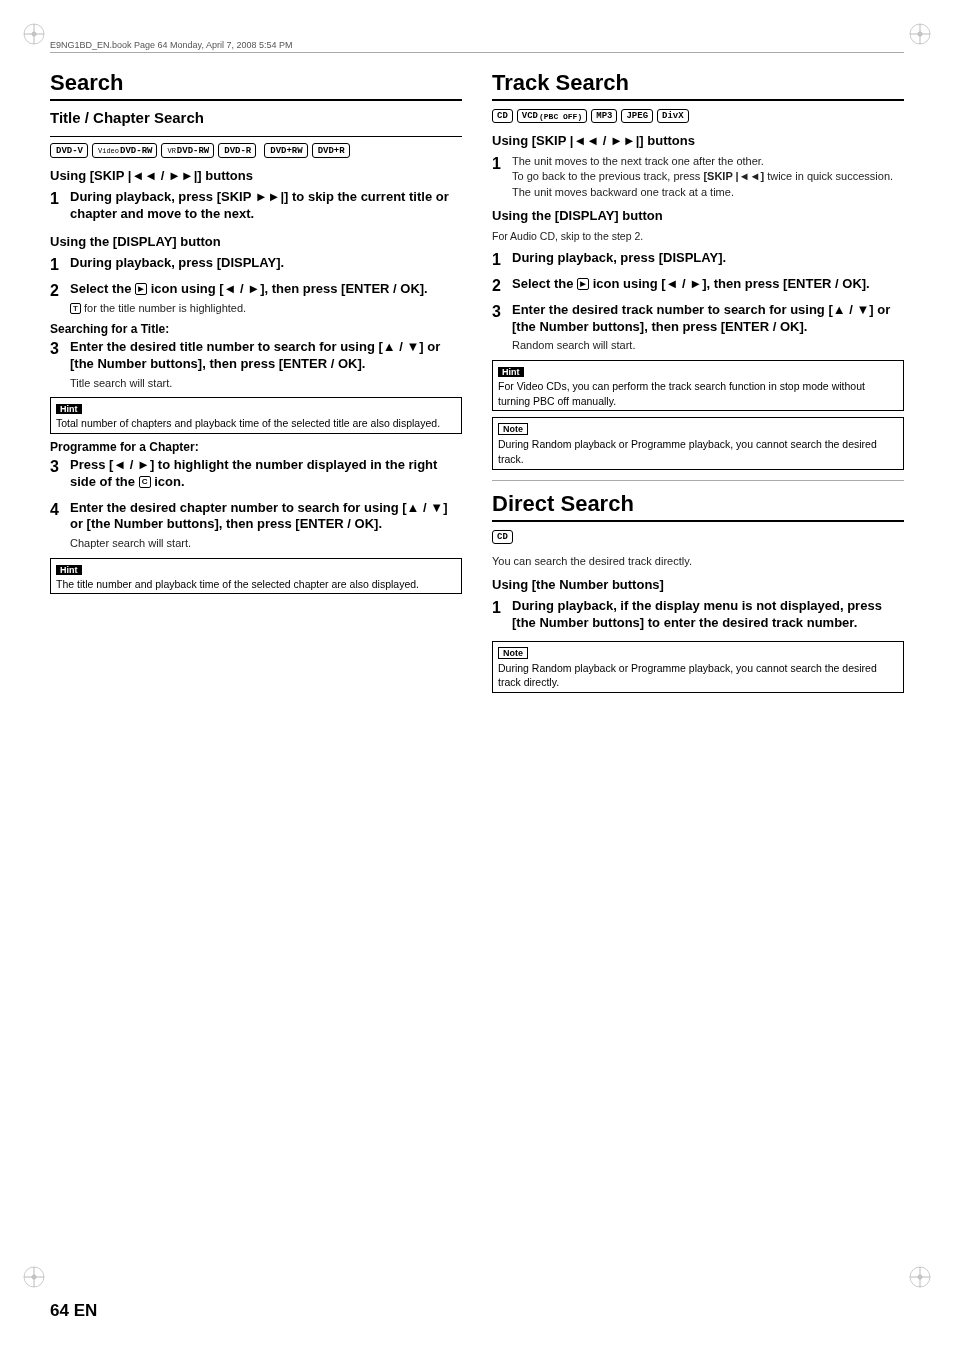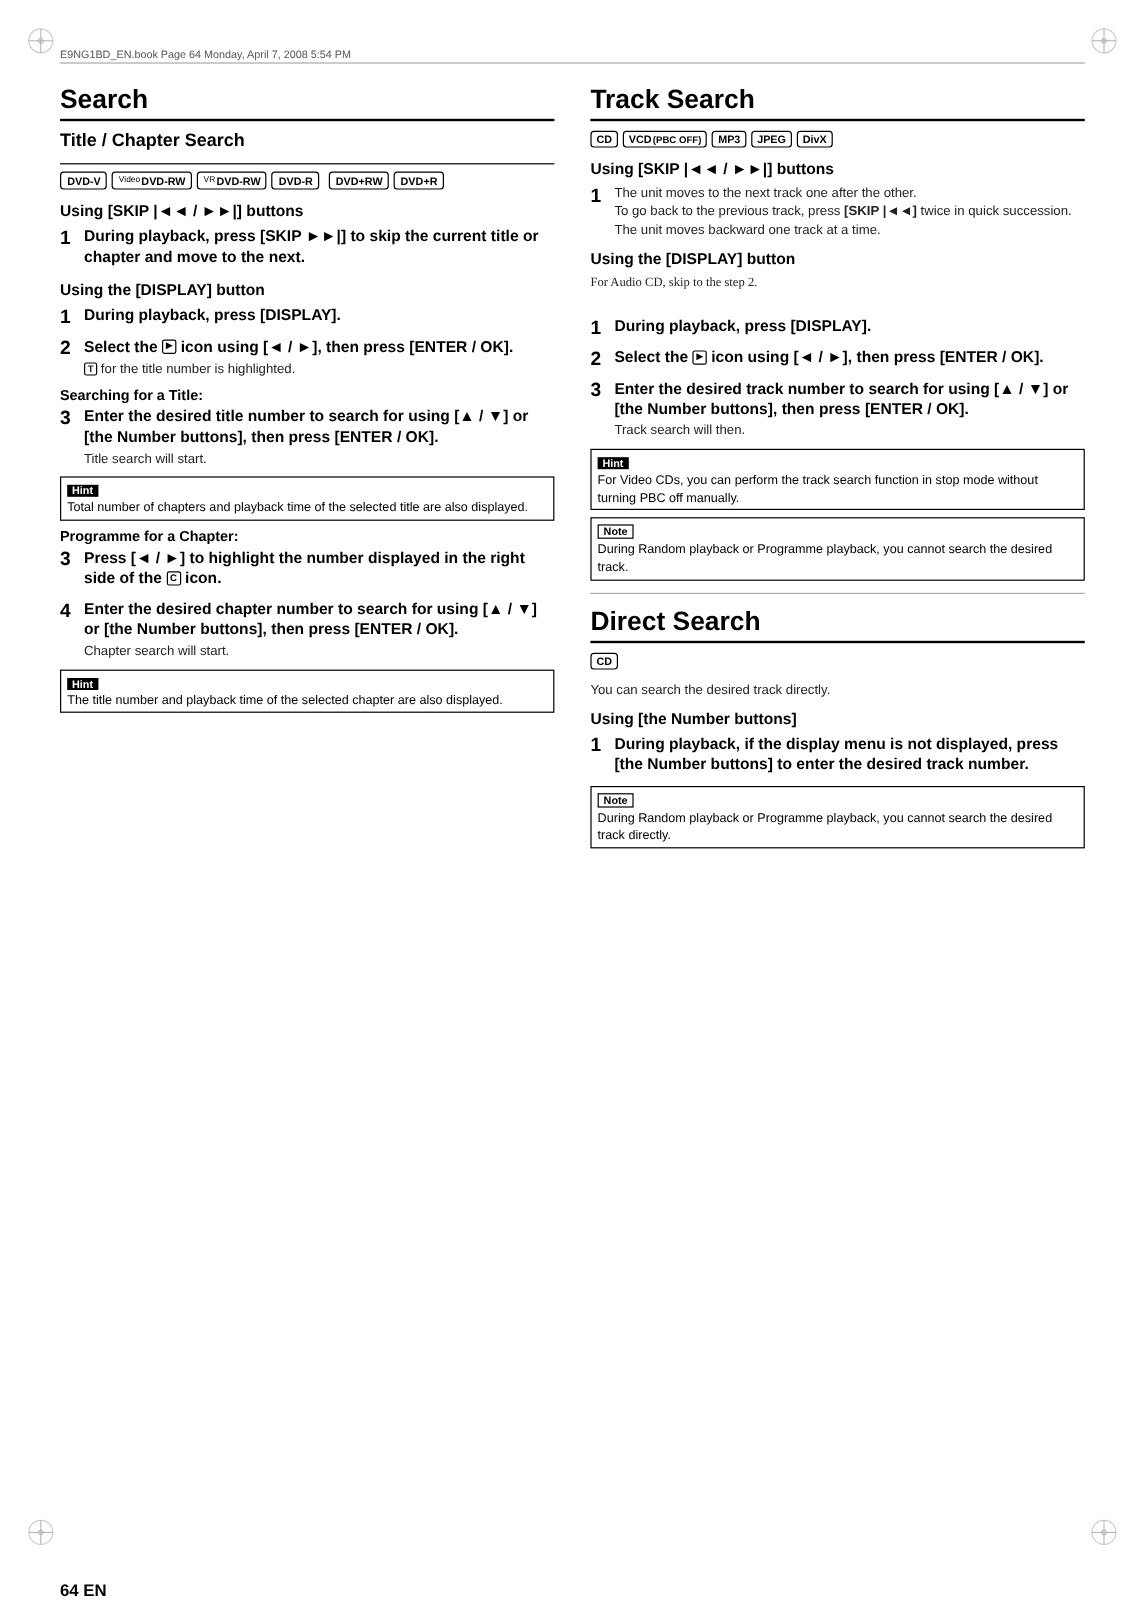--- a/index.html
+++ b/index.html
@@ -87,20 +87,21 @@
     .format-badge {
       border: 1px solid #000;
       border-radius: 3px;
       padding: 1px 4px;
       font-size: 9px;
       font-weight: bold;
       display: inline-flex;
       align-items: center;
       gap: 1px;
       position: relative;
+      font-family: Liberation Mono, monospace;
     }
     .format-badge .slash {
       font-style: italic;
       font-size: 10px;
     }
     .format-badge small {
       font-size: 7px;
       font-weight: normal;
     }
     .pbc-label {
@@ -189,23 +190,23 @@
     
     .divider {
       border: none;
       border-top: 1px solid #aaa;
       margin: 10px 0;
     }
 
     
     .page-num {
       position: absolute;
-      bottom: 18px;
+      bottom: 30px;
       left: 50px;
-      font-size: 14px;
+      font-size: 17px;
       font-weight: bold;
     }
 
     
     .icon-c {
       display: inline-block;
       width: 12px;
       height: 12px;
       border: 1.5px solid #000;
       border-radius: 2px;
@@ -371,41 +372,41 @@
     <div class="btn-section">Using [SKIP |◄◄ / ►►|] buttons</div>
 
     <div class="step">
       <div class="step-num">1</div>
       <div class="step-content">
         <div class="step-body">The unit moves to the next track one after the other.<br>To go back to the previous track, press <span class="inline-bold">[SKIP |◄◄]</span> twice in quick succession. The unit moves backward one track at a time.</div>
       </div>
     </div>
 
     <div class="btn-section" style="margin-top:8px;">Using the [DISPLAY] button</div>
-    <div class="step-body small-note" style="margin-bottom:20px;font-family:Liberation Serif, serif;">For Audio CD, skip to the step 2.</div>
+    <div class="step-body small-note" style="margin-bottom:6px;">For Audio CD, skip to the step 2.</div>
 
     <div class="step">
       <div class="step-num">1</div>
       <div class="step-content">
         <div class="step-title">During playback, press [DISPLAY].</div>
       </div>
     </div>
 
     <div class="step">
       <div class="step-num">2</div>
       <div class="step-content">
         <div class="step-title">Select the <span class="icon-track">▶</span> icon using [◄ / ►], then press [ENTER / OK].</div>
       </div>
     </div>
 
     <div class="step">
       <div class="step-num">3</div>
       <div class="step-content">
         <div class="step-title">Enter the desired track number to search for using [▲ / ▼] or [the Number buttons], then press [ENTER / OK].</div>
-        <div class="step-body">Track search will then.</div>
+        <div class="step-body">Random search will start.</div>
       </div>
     </div>
 
     <div class="hint-box">
       <span class="hint-label">Hint</span>
       <p>For Video CDs, you can perform the track search function in stop mode without turning PBC off manually.</p>
     </div>
 
     <div class="note-box">
       <span class="note-label">Note</span>

